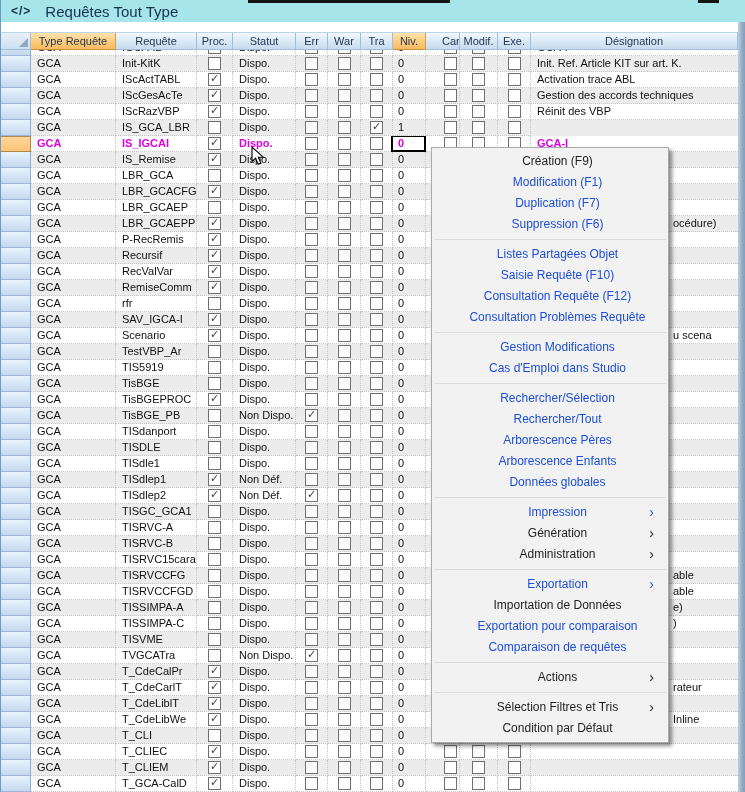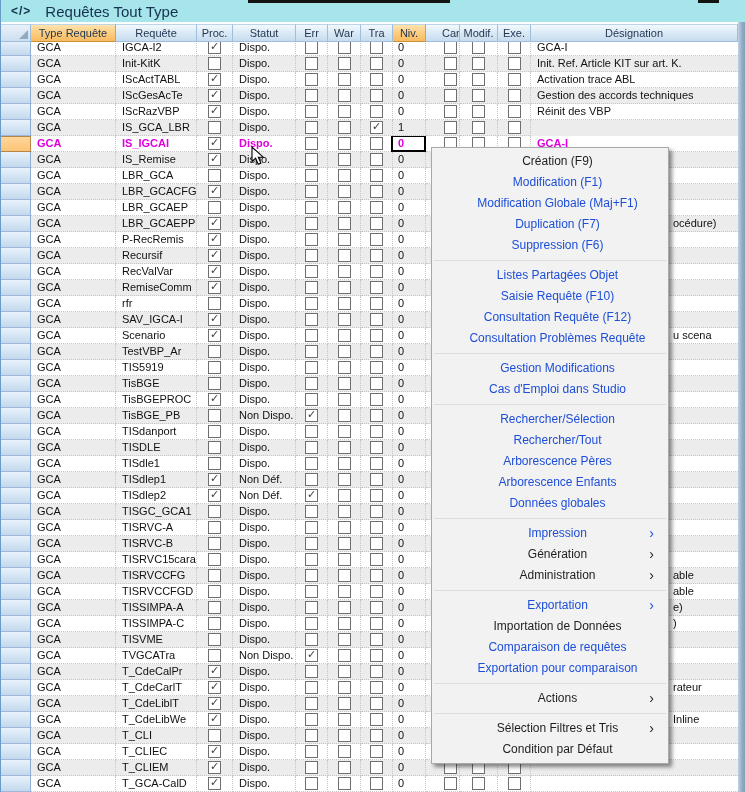--- a/index.html
+++ b/index.html
@@ -10,21 +10,21 @@
 
   
   .top-strip { position:absolute; top:0; height:3px; background:#141414; z-index:40; }
 
   
   #titlebar { position:absolute; left:0; top:0; width:745px; height:22px; background:#a6e5e9; color:#16324f; display:flex; align-items:center; z-index:5; }
   #titlebar .code-ic { font-weight:bold; font-size:12px; margin-left:10px; letter-spacing:1px; }
   #titlebar .t-text { font-size:15px; margin-left:14px; }
 
   
-  #header { position:absolute; left:0; top:24px; width:737px; height:34px; display:flex; z-index:4; }
+  #header { position:absolute; left:0; top:32px; width:737px; height:34px; display:flex; z-index:4; }
   .h-cell { height:18px; background:linear-gradient(#f3f9fd,#d6e6f4 60%,#c7dcef); border-right:1px solid #9ebedd; border-bottom:1px solid #9ebedd; border-top:1px solid #bcd4e8; color:#1f3550; font-size:11px; line-height:17px; text-align:center; overflow:hidden; white-space:nowrap; position:relative; }
   .h-cell.sorted { background:linear-gradient(#ffe3ae,#fcc979 60%,#f8bb60); border-right:1px solid #d79e4e; border-bottom:1px solid #c9913b; }
   .h-corner { background:linear-gradient(#e9f1f9,#ccdff0); }
   .h-corner .tri { position:absolute; right:2px; bottom:2px; width:0; height:0; border-left:9px solid transparent; border-bottom:9px solid #93a9c0; }
 
   
   .c-sel  { width:30px; }
   .c-type { width:85px; }
   .c-req  { width:81px; }
   .c-proc { width:36px; }
@@ -1472,21 +1472,20 @@
         </div>
         <div class="cell txt c-des" style="border-right: none;"></div>
       </div>
     </div>
 
   <div id="right-strip"></div>
 
   <div id="context-menu">
       <div class="menu-item">Création (F9)</div>
       <div class="menu-item disabled">Modification (F1)</div>
-      <div class="menu-item disabled">Modification Globale (Maj+F1)</div>
       <div class="menu-item disabled">Duplication (F7)</div>
       <div class="menu-item disabled">Suppression (F6)</div>
       <div class="menu-sep"></div>
       <div class="menu-item disabled">Listes Partagées Objet</div>
       <div class="menu-item disabled">Saisie Requête (F10)</div>
       <div class="menu-item disabled">Consultation Requête (F12)</div>
       <div class="menu-item disabled">Consultation Problèmes Requête</div>
       <div class="menu-sep"></div>
       <div class="menu-item disabled">Gestion Modifications</div>
       <div class="menu-item disabled">Cas d'Emploi dans Studio</div>
@@ -1496,22 +1495,22 @@
       <div class="menu-item disabled">Arborescence Pères</div>
       <div class="menu-item disabled">Arborescence Enfants</div>
       <div class="menu-item disabled">Données globales</div>
       <div class="menu-sep"></div>
       <div class="menu-item disabled">Impression<span class="arrow">›</span></div>
       <div class="menu-item">Génération<span class="arrow">›</span></div>
       <div class="menu-item">Administration<span class="arrow">›</span></div>
       <div class="menu-sep"></div>
       <div class="menu-item disabled">Exportation<span class="arrow">›</span></div>
       <div class="menu-item">Importation de Données</div>
+      <div class="menu-item disabled">Exportation pour comparaison</div>
       <div class="menu-item disabled">Comparaison de requêtes</div>
-      <div class="menu-item disabled">Exportation pour comparaison</div>
       <div class="menu-sep"></div>
       <div class="menu-item">Actions<span class="arrow">›</span></div>
       <div class="menu-sep"></div>
       <div class="menu-item">Sélection Filtres et Tris<span class="arrow">›</span></div>
       <div class="menu-item">Condition par Défaut</div>
     </div>
 
   <svg id="cursor" width="14" height="20" viewBox="0 0 14 20">
     <path d="M1,1 L1,15.5 L4.6,12.2 L7.2,18.3 L9.9,17.1 L7.3,11.2 L12.2,11.2 Z" fill="#ffffff" stroke="#000000" stroke-width="1.1"></path>
   </svg>

